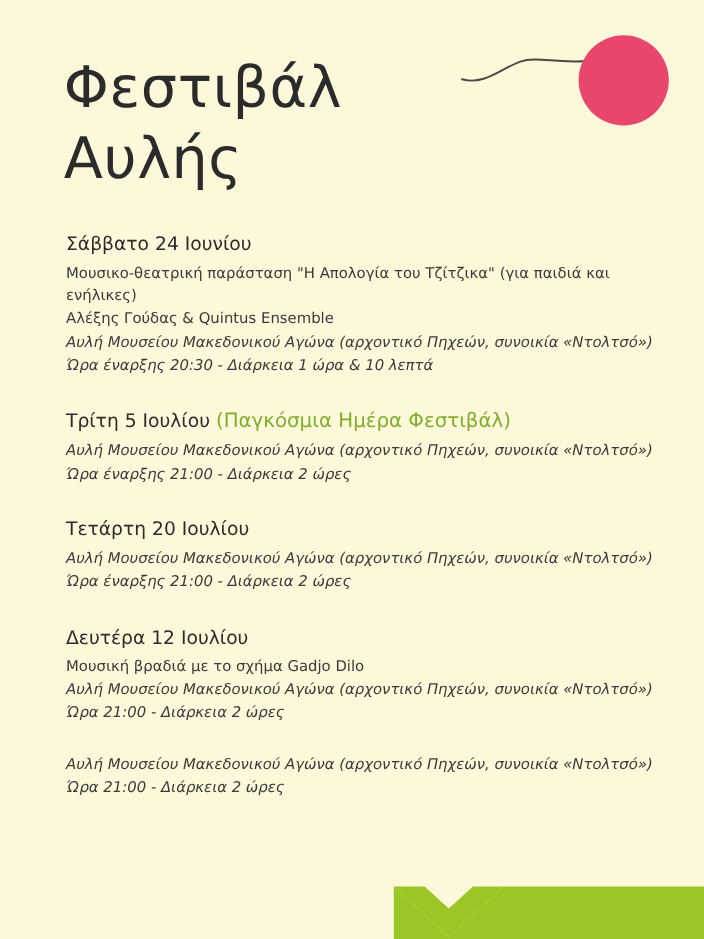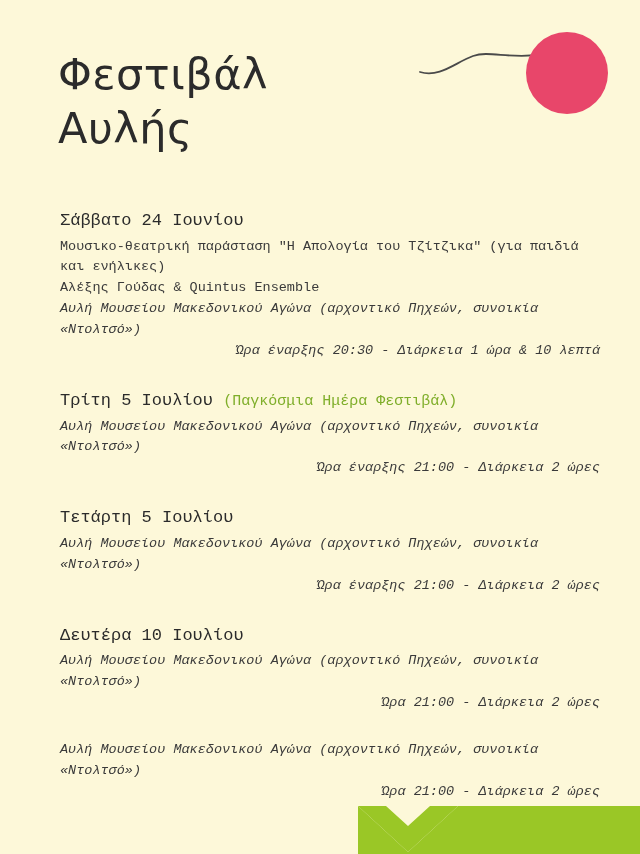--- a/index.html
+++ b/index.html
@@ -24,21 +24,21 @@
   
   .header {
     position: absolute;
     top: 48px;
     left: 58px;
     right: 40px;
     height: 130px;
   }
   .title {
     font-family: "DejaVu Sans", sans-serif;
-    font-size: 43px;
+    font-size: 52px;
     font-weight: 400;
     line-height: 1.25;
     letter-spacing: 0.5px;
     color: #2b2b2b;
     margin: 0;
     white-space: pre-line;
   }
 
   .deco {
     position: absolute;
@@ -66,46 +66,44 @@
 
   
   .events {
     position: absolute;
     top: 208px;
     left: 60px;
     right: 40px;
   }
   .event {
     margin-bottom: 26px;
-    font-family: Liberation Mono, monospace;
   }
   .event:last-child {
     margin-bottom: 0;
   }
   .event-date {
     font-size: 17px;
     line-height: 1.5;
     color: #2b2b2b;
     margin-bottom: 3px;
   }
   .event-date .note {
-    font-size: 15px;
+    font-size: 18px;
     color: #7fae2a;
   }
   .event-line {
     font-size: 13.5px;
     line-height: 1.55;
     color: #3a3a3a;
   }
   .event-line.venue {
     font-style: italic;
   }
   .event-line.time {
     font-style: italic;
-    text-align: right;
   }
 
   
   .bottom-shape {
     position: absolute;
     bottom: 0;
     left: 0;
     width: 640px;
     height: 110px;
   }
@@ -144,32 +142,33 @@
       <div class="event-date">
         <span>Τρίτη 5 Ιουλίου</span>
         <span class="note">(Παγκόσμια Ημέρα Φεστιβάλ)</span>
       </div>
       <div class="event-line venue">Αυλή Μουσείου Μακεδονικού Αγώνα (αρχοντικό Πηχεών, συνοικία «Ντολτσό»)</div>
       <div class="event-line time">Ώρα έναρξης 21:00 - Διάρκεια 2 ώρες</div>
     </div>
 
     <div class="event">
       <div class="event-date">
-        <span>Τετάρτη 5 Ιουλίου</span>
+        <span>Τετάρτη 20 Ιουλίου</span>
         <span class="note"></span>
       </div>
       <div class="event-line venue">Αυλή Μουσείου Μακεδονικού Αγώνα (αρχοντικό Πηχεών, συνοικία «Ντολτσό»)</div>
       <div class="event-line time">Ώρα έναρξης 21:00 - Διάρκεια 2 ώρες</div>
     </div>
 
     <div class="event">
       <div class="event-date">
-        <span>Δευτέρα 10 Ιουλίου</span>
+        <span>Δευτέρα 12 Ιουλίου</span>
         <span class="note"></span>
       </div>
+      <div class="event-line">Μουσική βραδιά με το σχήμα Gadjo Dilo</div>
       <div class="event-line venue">Αυλή Μουσείου Μακεδονικού Αγώνα (αρχοντικό Πηχεών, συνοικία «Ντολτσό»)</div>
       <div class="event-line time">Ώρα 21:00 - Διάρκεια 2 ώρες</div>
     </div>
 
     <div class="event">
       <div class="event-line venue">Αυλή Μουσείου Μακεδονικού Αγώνα (αρχοντικό Πηχεών, συνοικία «Ντολτσό»)</div>
       <div class="event-line time">Ώρα 21:00 - Διάρκεια 2 ώρες</div>
     </div>
 
   </div>

